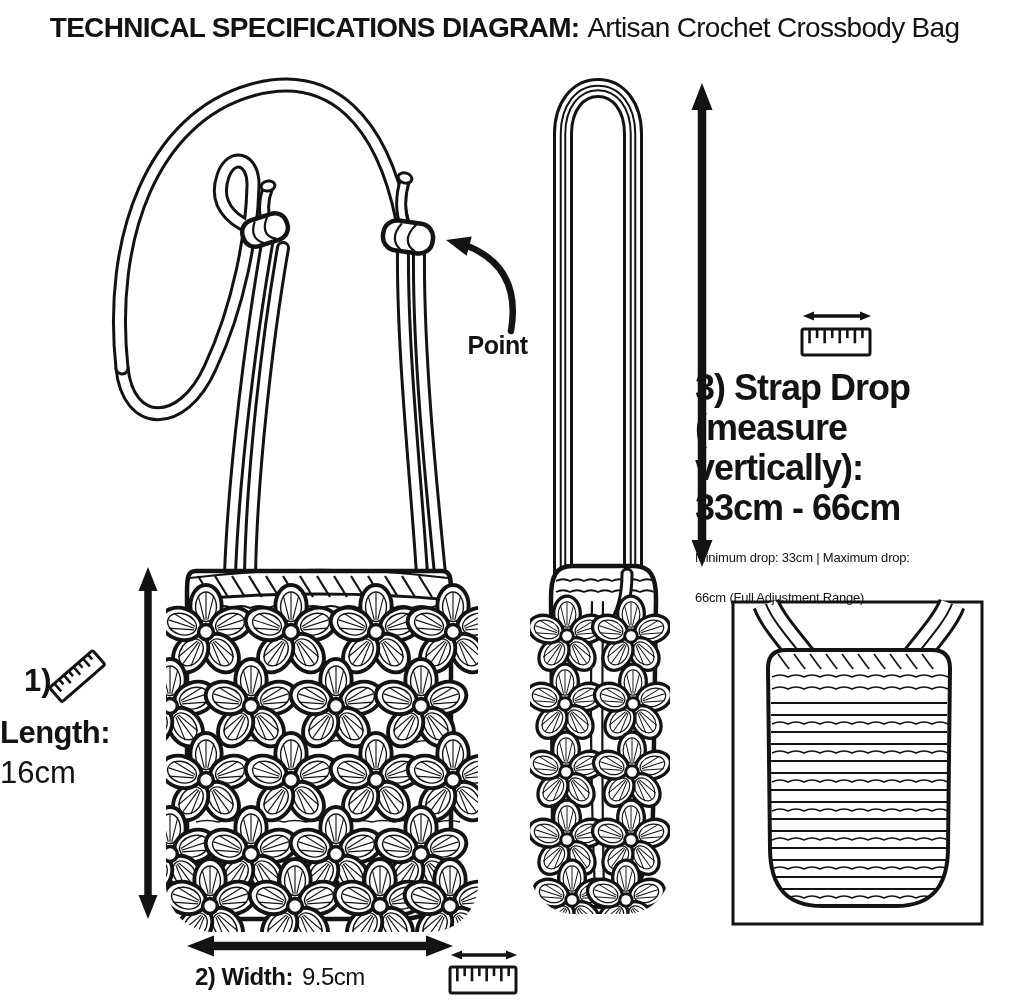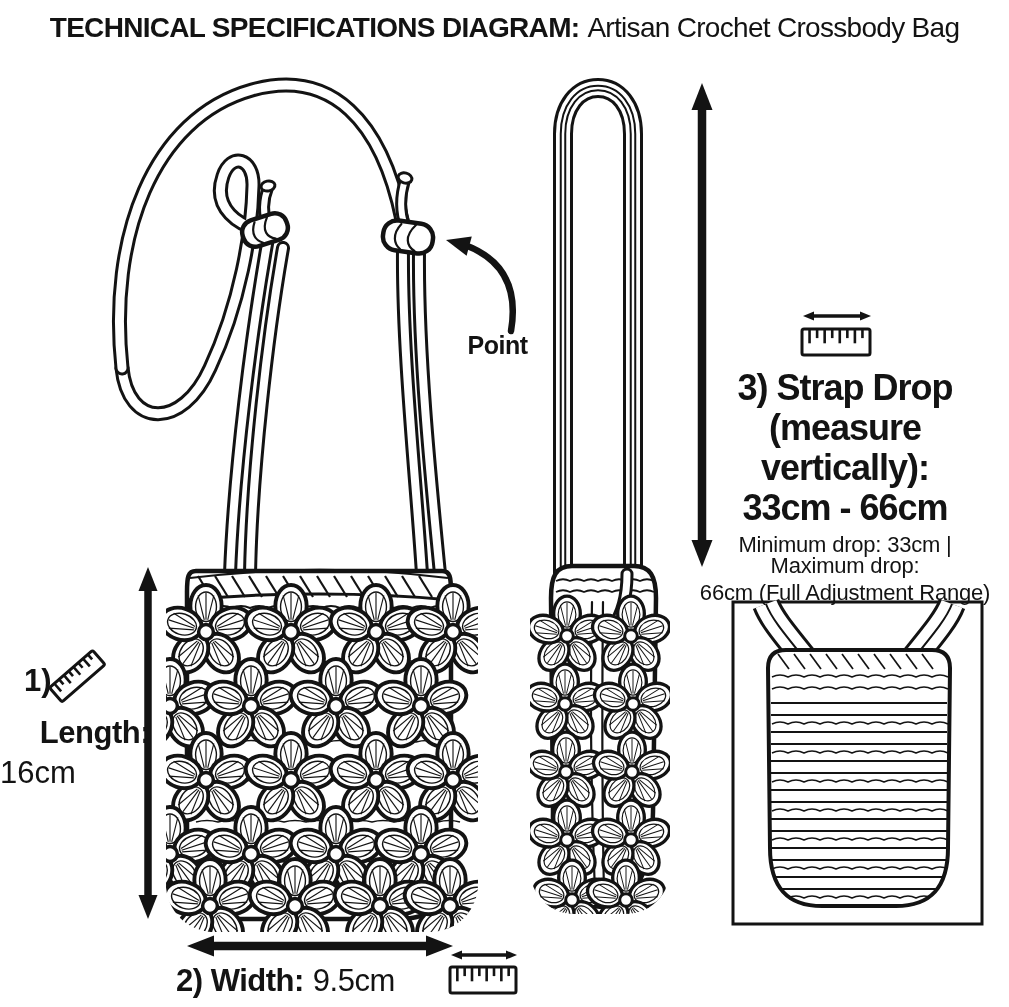--- a/index.html
+++ b/index.html
@@ -6,27 +6,27 @@
   html,body{margin:0;padding:0;background:#e8e8e8;}
   .page{position:relative;width:1009px;height:1007px;background:var(--bg);overflow:hidden;
         font-family:Liberation Sans, sans-serif;color:var(--ink);}
   .abs{position:absolute;}
   svg#art{position:absolute;left:0;top:0;z-index:1;}
   .txt{z-index:2;}
   .title{top:12px;left:0;width:100%;text-align:center;font-size:28px;letter-spacing:-0.7px;white-space:nowrap;}
   .title .b{font-weight:bold;}
   .title .r{font-weight:normal;margin-left:8px;}
   .adj{left:395px;top:331px;width:205px;text-align:center;font-weight:bold;font-size:25px;line-height:29px;letter-spacing:-0.5px;}
-  .sd{left:695px;top:368px;width:300px;text-align:center;}
+  .sd{left:695px;top:368px;width:300px;text-align:left;}
   .sd .h{font-weight:bold;font-size:36px;line-height:40px;letter-spacing:-1px;}
-  .sd .n{font-size:22px;line-height:21px;margin-top:6px;letter-spacing:-0.2px;}
+  .sd .n{font-size:13px;line-height:21px;margin-top:19px;letter-spacing:-0.2px;}
   .len-idx{left:24px;top:663px;font-weight:bold;font-size:31px;}
-  .len-lab{left:0;top:715px;width:150px;text-align:right;font-weight:bold;font-size:31px;letter-spacing:-0.5px;}
+  .len-lab{left:0;top:715px;width:150px;text-align:left;font-weight:bold;font-size:31px;letter-spacing:-0.5px;}
   .len-val{left:0;top:755px;width:150px;text-align:left;font-size:31px;}
-  .wid{left:176px;top:963px;font-size:31px;white-space:nowrap;letter-spacing:-0.5px;}
+  .wid{left:195px;top:963px;font-size:24px;white-space:nowrap;letter-spacing:-0.5px;}
   .wid .b{font-weight:bold;}
   .wid .r{font-weight:normal;margin-left:9px;}
 </style>
 </head>
 <body>
 
 <div class="page">
 
   <svg id="art" width="1009" height="1007" viewBox="0 0 1009 1007">
       <defs>

